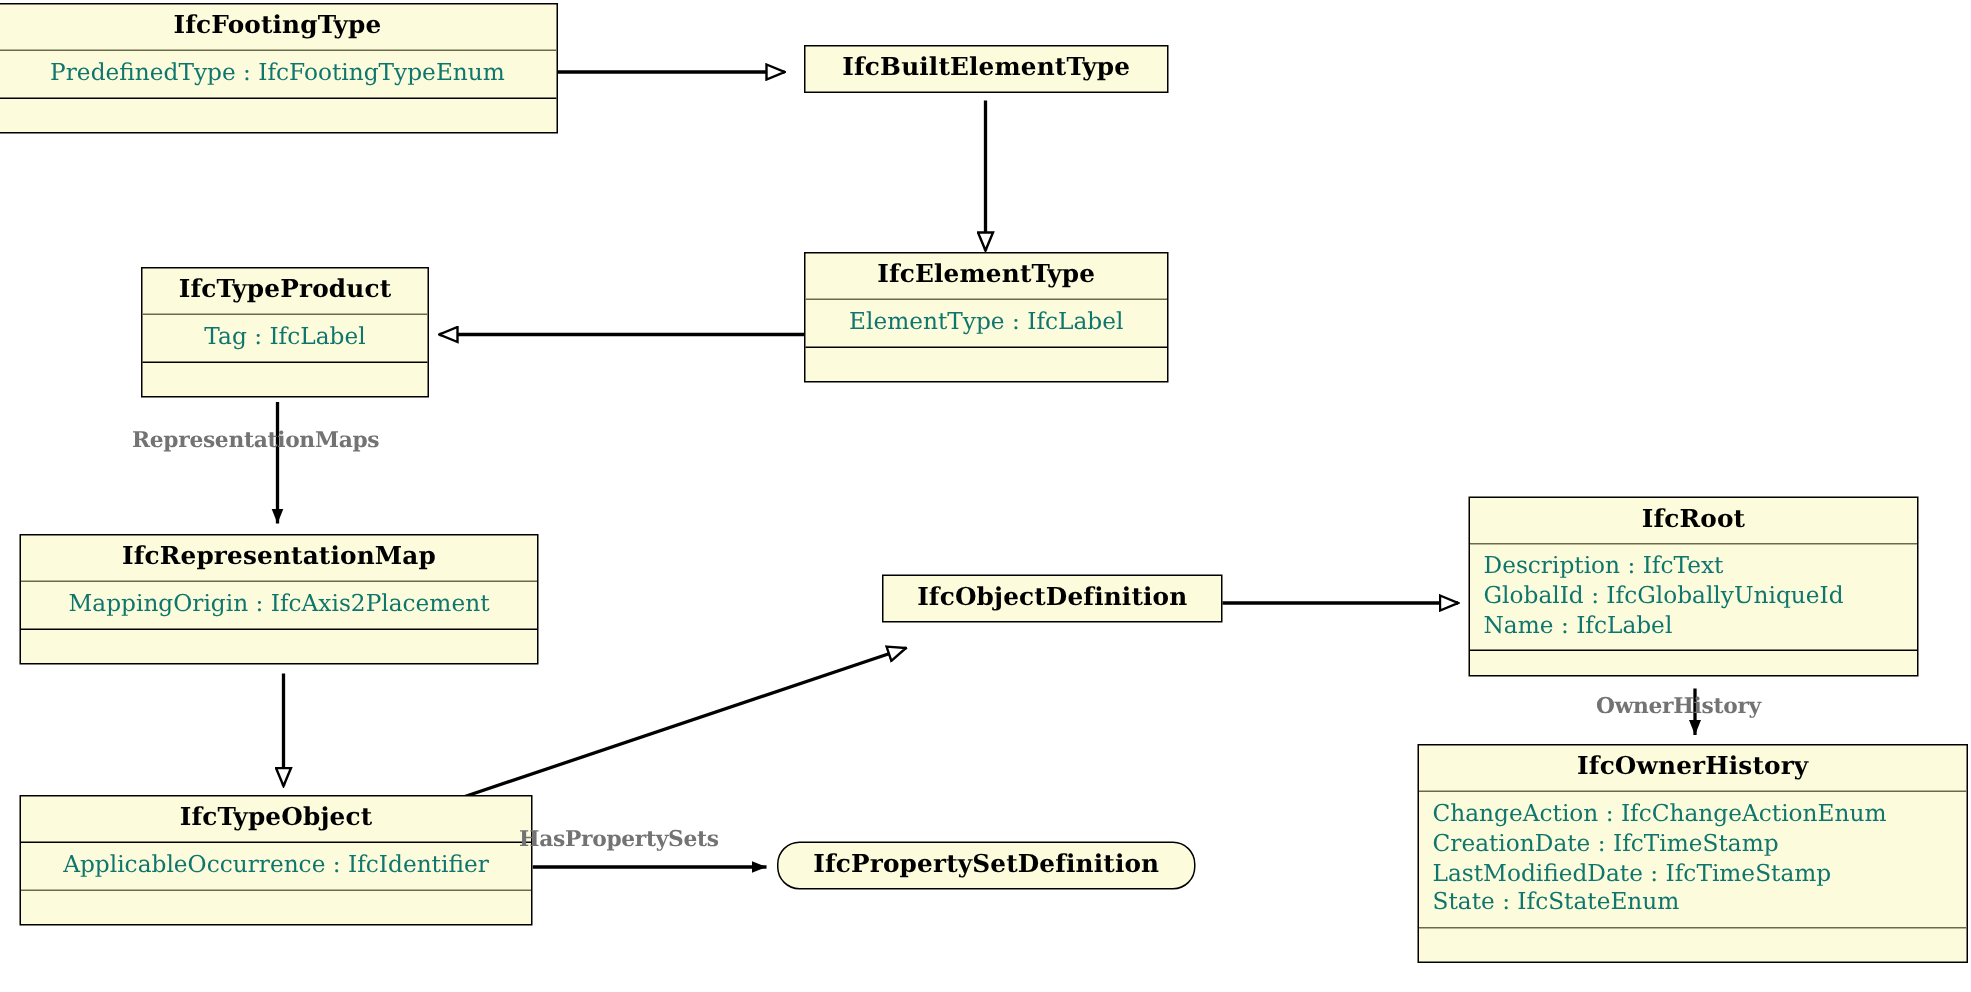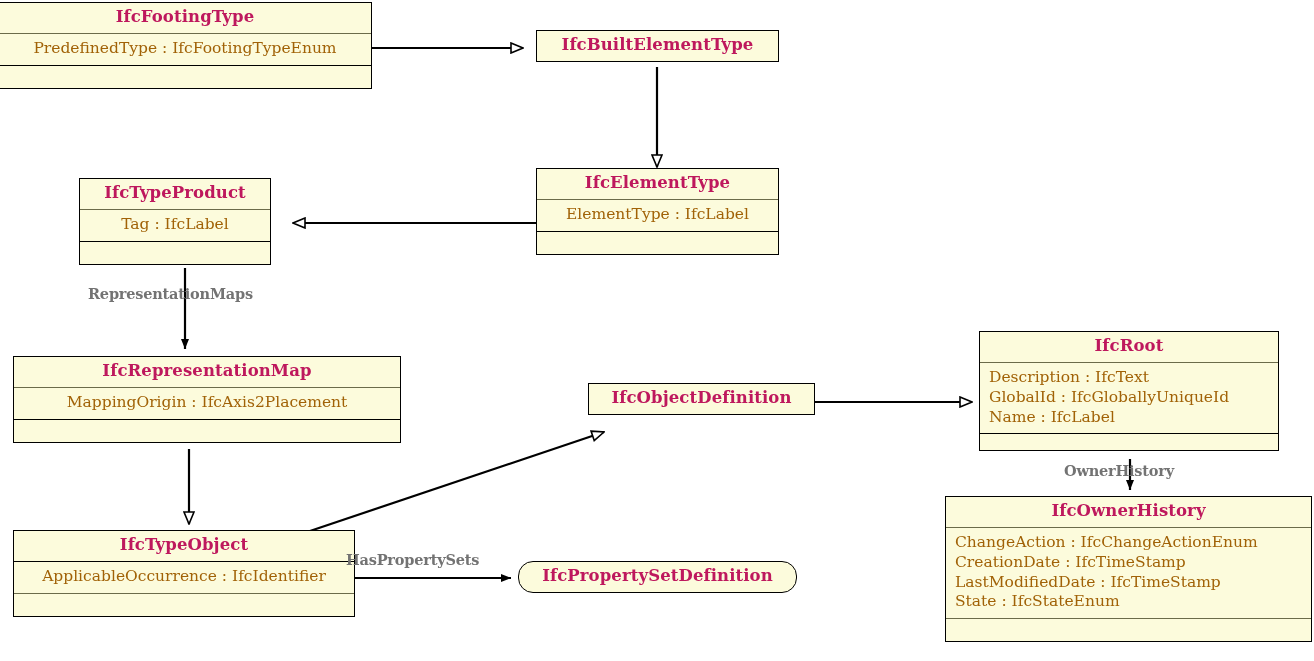--- a/index.html
+++ b/index.html
@@ -22,39 +22,39 @@
     position: absolute;
     box-sizing: border-box;
     background: #fcfbdc;
     border: 1.5px solid #000000;
     z-index: 3;
   }
   .uml-title {
     font-weight: bold;
     text-align: center;
     font-size: 16.5px;
-    color: #be185d;
+    color: #000000;
     padding: 5px 8px 6px 8px;
     line-height: 1.15;
     letter-spacing: 0.1px;
     white-space: nowrap;
   }
   .uml-sep {
     border-top: 1.5px solid #6b6b4a;
     height: 0;
     font-size: 0;
     line-height: 0;
   }
   .uml-sep.dark {
     border-top-color: #000000;
   }
   .uml-attrs {
     padding: 5px 9px 6px 9px;
     font-size: 15.5px;
-    color: #a16207;
+    color: #0f766e;
     line-height: 1.28;
   }
   .uml-attrs.center {
     text-align: center;
   }
   .uml-attrs.left {
     text-align: left;
   }
   .uml-attr {
     white-space: nowrap;
@@ -151,41 +151,41 @@
       <div class="uml-attr">PredefinedType : IfcFootingTypeEnum</div>
     </div>
     <div class="uml-sep dark"></div>
     <div class="uml-empty"></div>
   </div>
 
   <div class="uml-box" style="left:536px; top:30px; width:243px;">
     <div class="uml-title">IfcBuiltElementType</div>
   </div>
 
-  <div class="uml-box" style="left:79px; top:178px; width:192px;">
+  <div class="uml-box" style="left:94px; top:178px; width:192px;">
     <div class="uml-title">IfcTypeProduct</div>
     <div class="uml-sep"></div>
     <div class="uml-attrs center">
       <div class="uml-attr">Tag : IfcLabel</div>
     </div>
     <div class="uml-sep dark"></div>
     <div class="uml-empty"></div>
   </div>
 
   <div class="uml-box" style="left:536px; top:168px; width:243px;">
     <div class="uml-title">IfcElementType</div>
     <div class="uml-sep"></div>
     <div class="uml-attrs center">
       <div class="uml-attr">ElementType : IfcLabel</div>
     </div>
     <div class="uml-sep dark"></div>
     <div class="uml-empty"></div>
   </div>
 
-  <div class="uml-box" style="left:13px; top:356px; width:388px;">
+  <div class="uml-box" style="left:13px; top:356px; width:346px;">
     <div class="uml-title">IfcRepresentationMap</div>
     <div class="uml-sep"></div>
     <div class="uml-attrs center">
       <div class="uml-attr">MappingOrigin : IfcAxis2Placement</div>
     </div>
     <div class="uml-sep dark"></div>
     <div class="uml-empty"></div>
   </div>
 
   <div class="uml-box" style="left:544px; top:383px; width:227px;margin-left:44px;">

